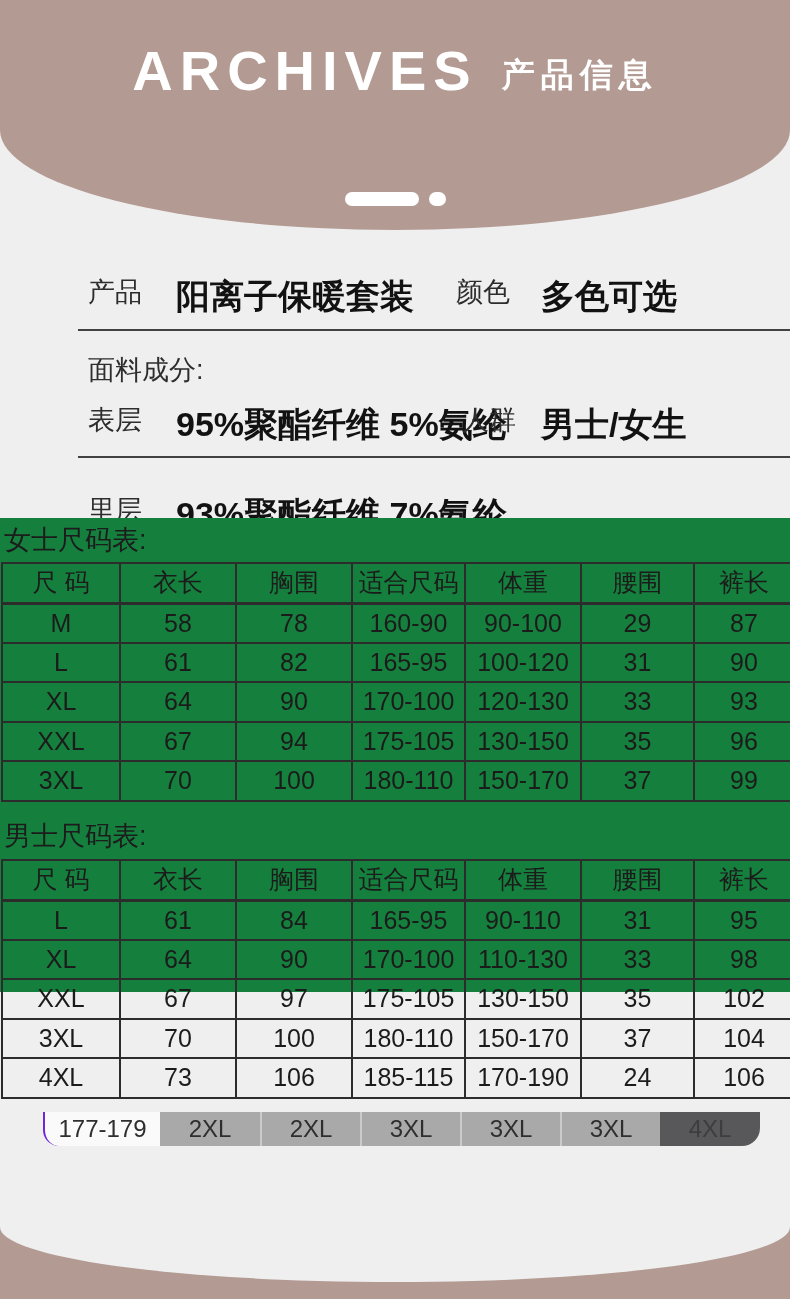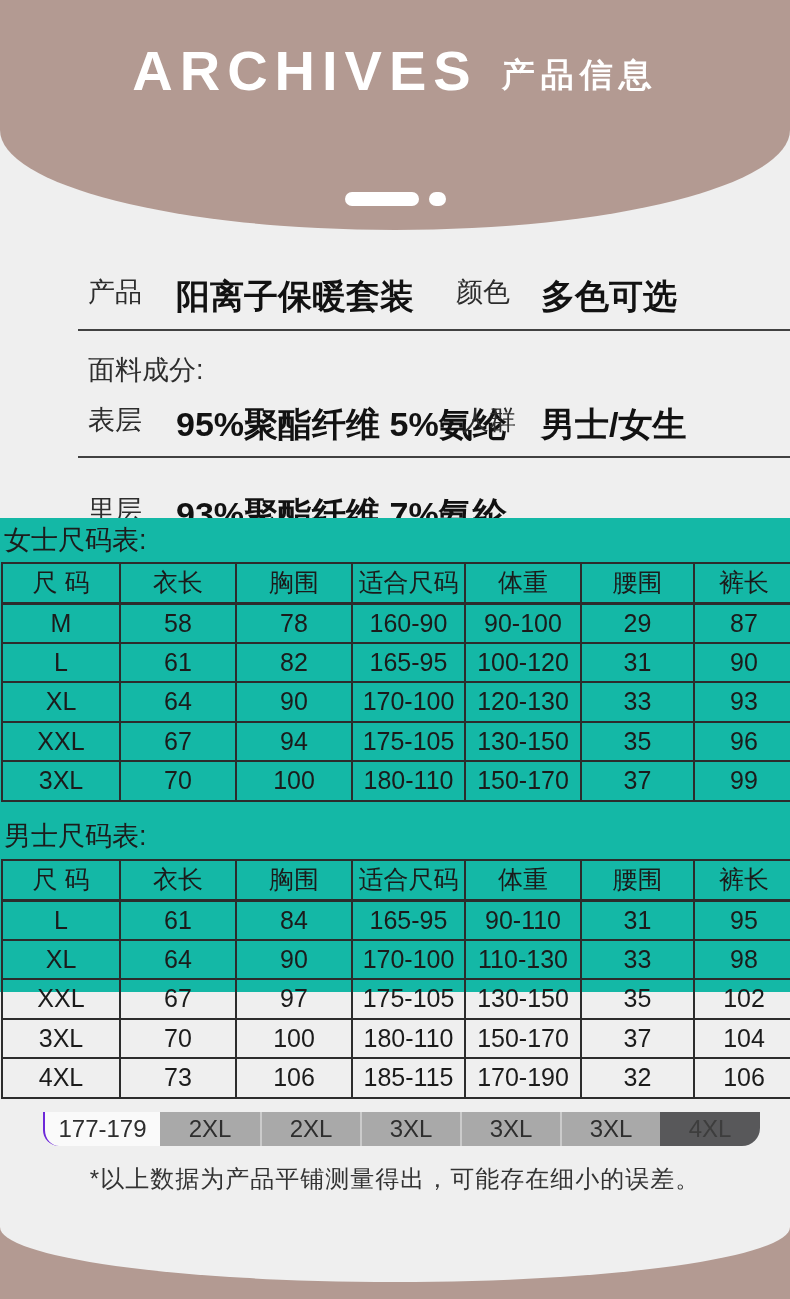--- a/index.html
+++ b/index.html
@@ -29,21 +29,21 @@
   .dot  { width:17px; height:14px; border-radius:7px; background:#ffffff; }
 
   
   .pi-label { position:absolute; font-size:27px; color:#2d2d2d; white-space:nowrap; }
   .pi-value { position:absolute; font-size:34px; color:#121212; font-weight:700; white-space:nowrap; }
   .divider  { position:absolute; left:78px; right:0; height:2px; background:#414141; }
 
   
   .white-panel {
     position:absolute; top:518px; left:0; width:790px; height:474px;
-    background:#14b8a6;
+    background:#15803d;
   }
   .chart-title {
     position:absolute; left:4px; font-size:27px; color:#1c1c1c; font-weight:500;
     white-space:nowrap;
   }
   .size-table {
     position:absolute; left:1px; width:792px;
     border-collapse:collapse; table-layout:fixed;
   }
   .size-table th, .size-table td {
@@ -248,36 +248,35 @@
             <td>150-170</td>
             <td>37</td>
             <td>104</td>
           </tr>
           <tr>
             <td>4XL</td>
             <td>73</td>
             <td>106</td>
             <td>185-115</td>
             <td>170-190</td>
-            <td>32</td>
+            <td>24</td>
             <td>106</td>
           </tr>
         </tbody>
       </table>
 
   </div>
 
   <div class="bottom-bar">
     <div class="bar-cell light">177-179</div>
     <div class="bar-cell gray">2XL</div>
     <div class="bar-cell gray">2XL</div>
     <div class="bar-cell gray">3XL</div>
     <div class="bar-cell gray">3XL</div>
     <div class="bar-cell gray">3XL</div>
     <div class="bar-cell dark">4XL</div>
   </div>
 
-  <div class="footnote">*以上数据为产品平铺测量得出，可能存在细小的误差。</div>
 
   <div class="footer"></div>
   <div class="footer-curve"></div>
 
 </div>
 
 </body></html>

